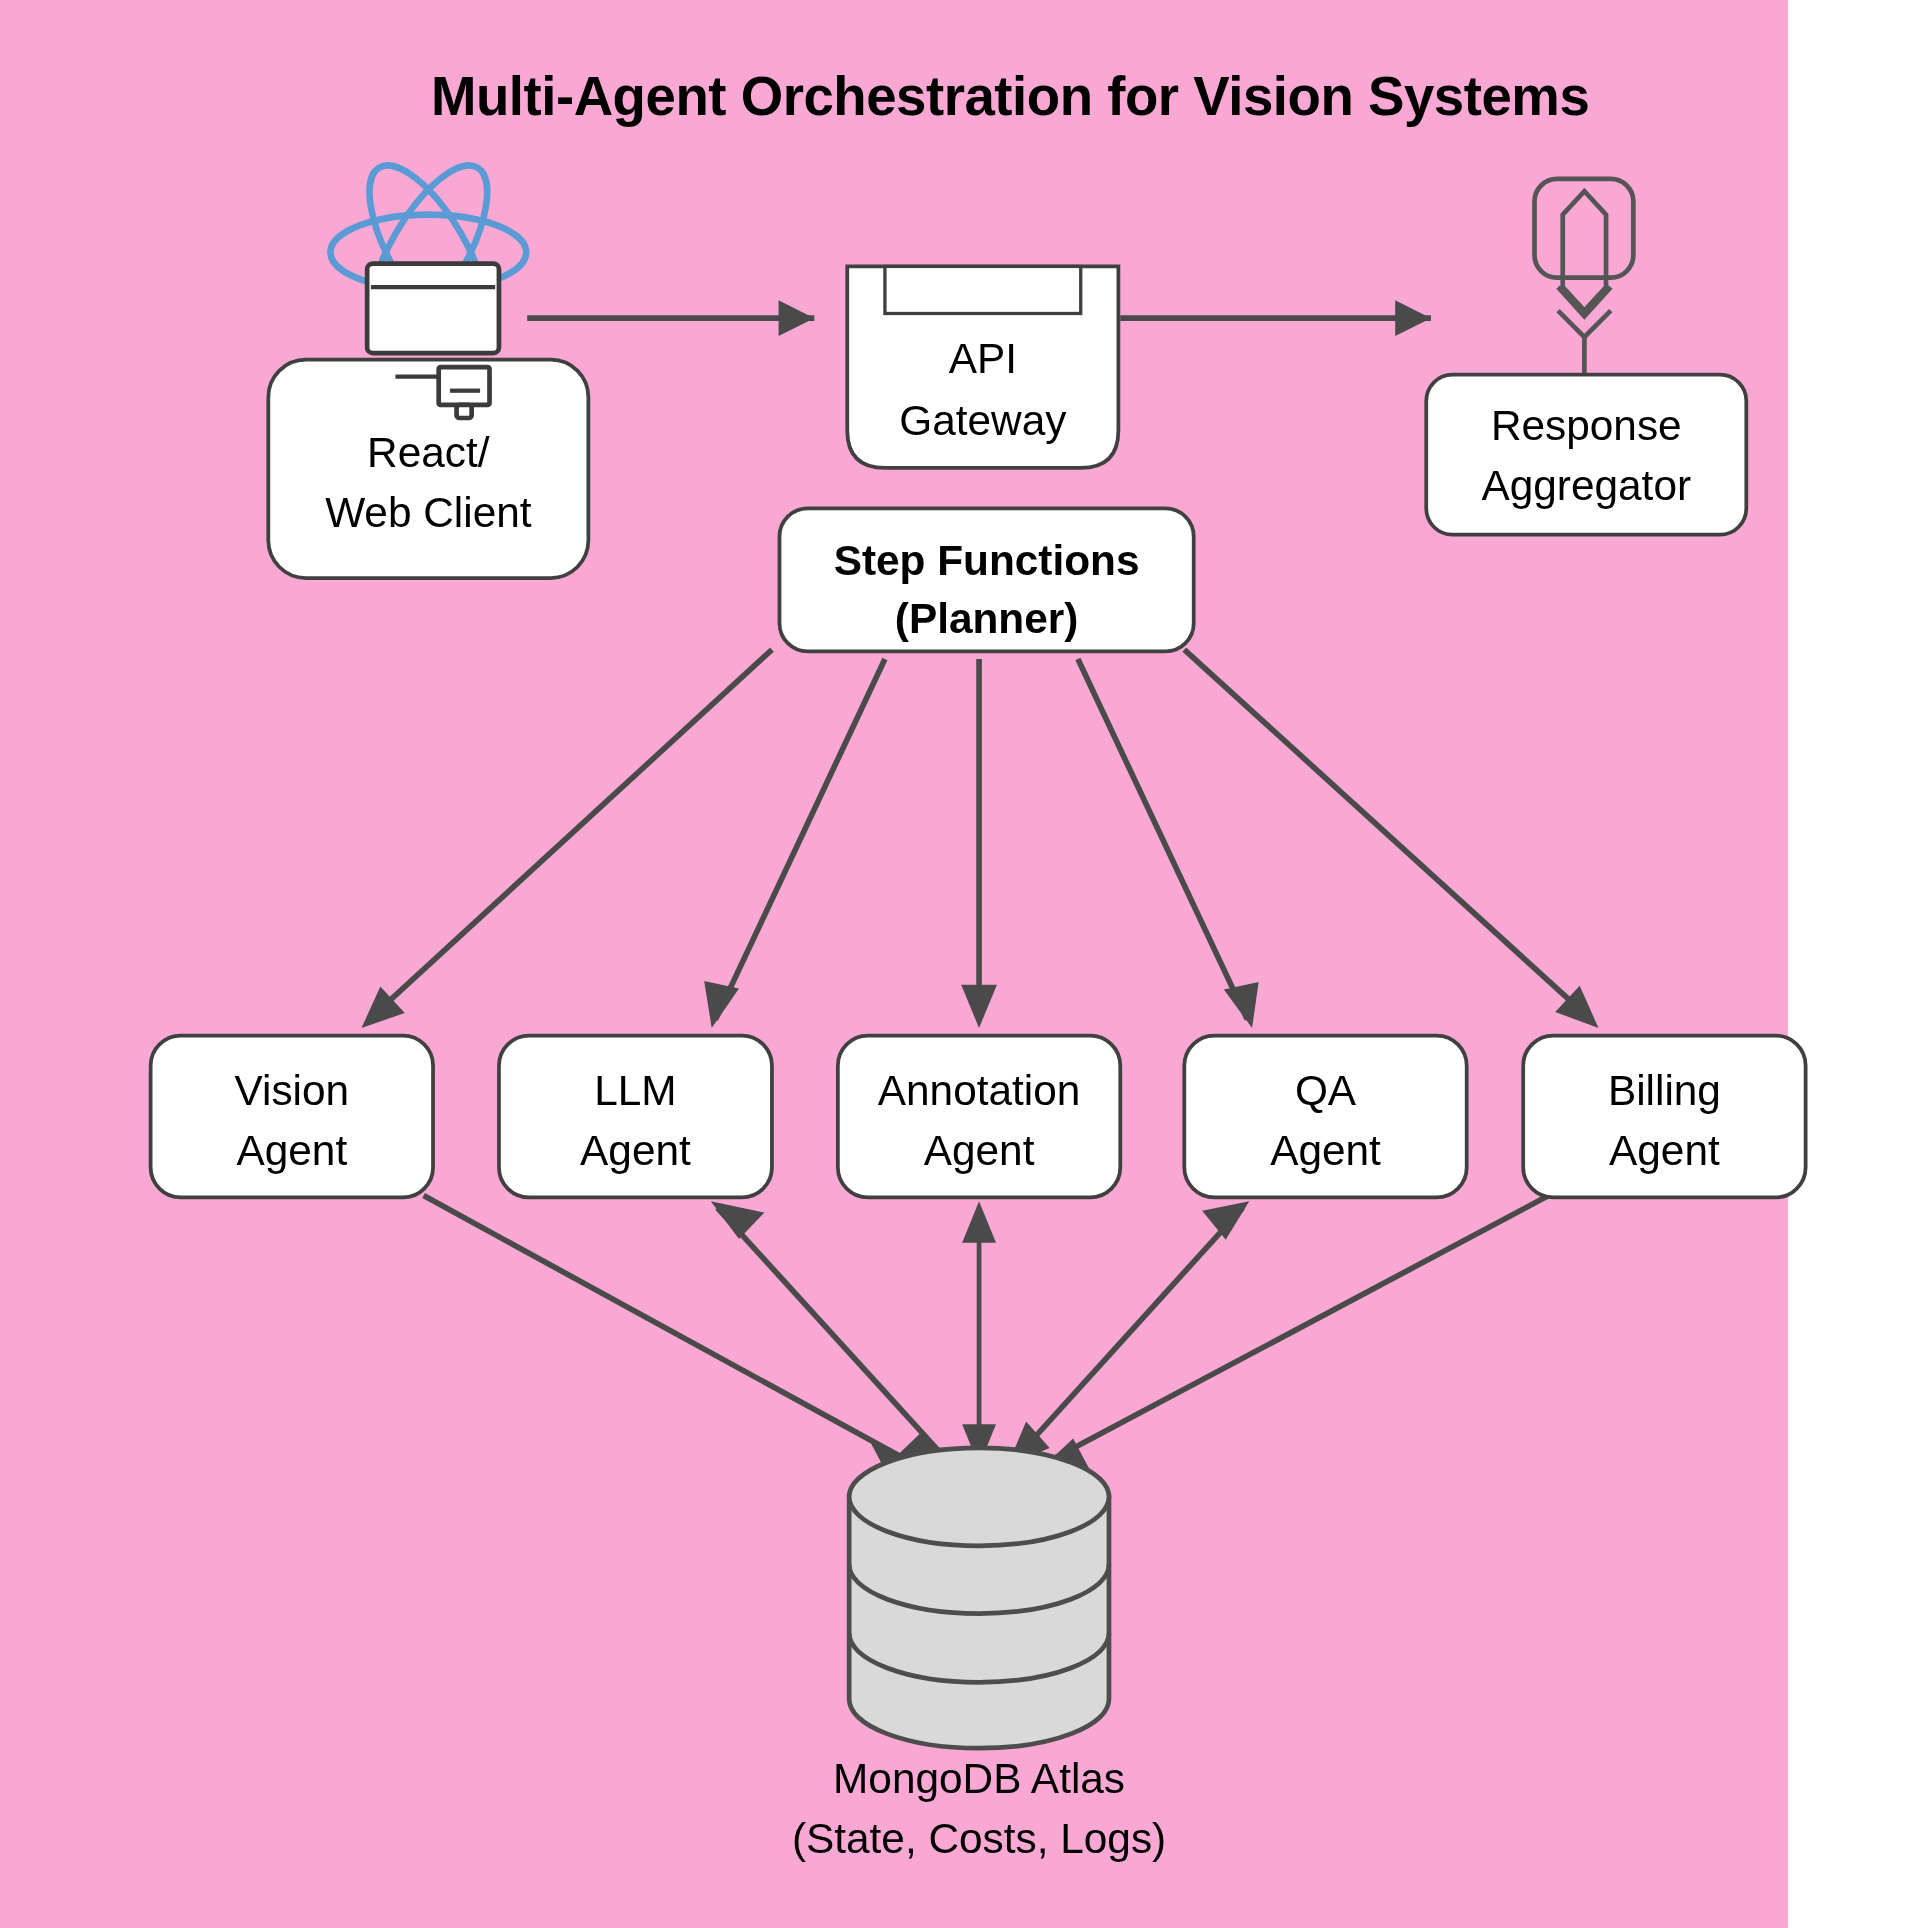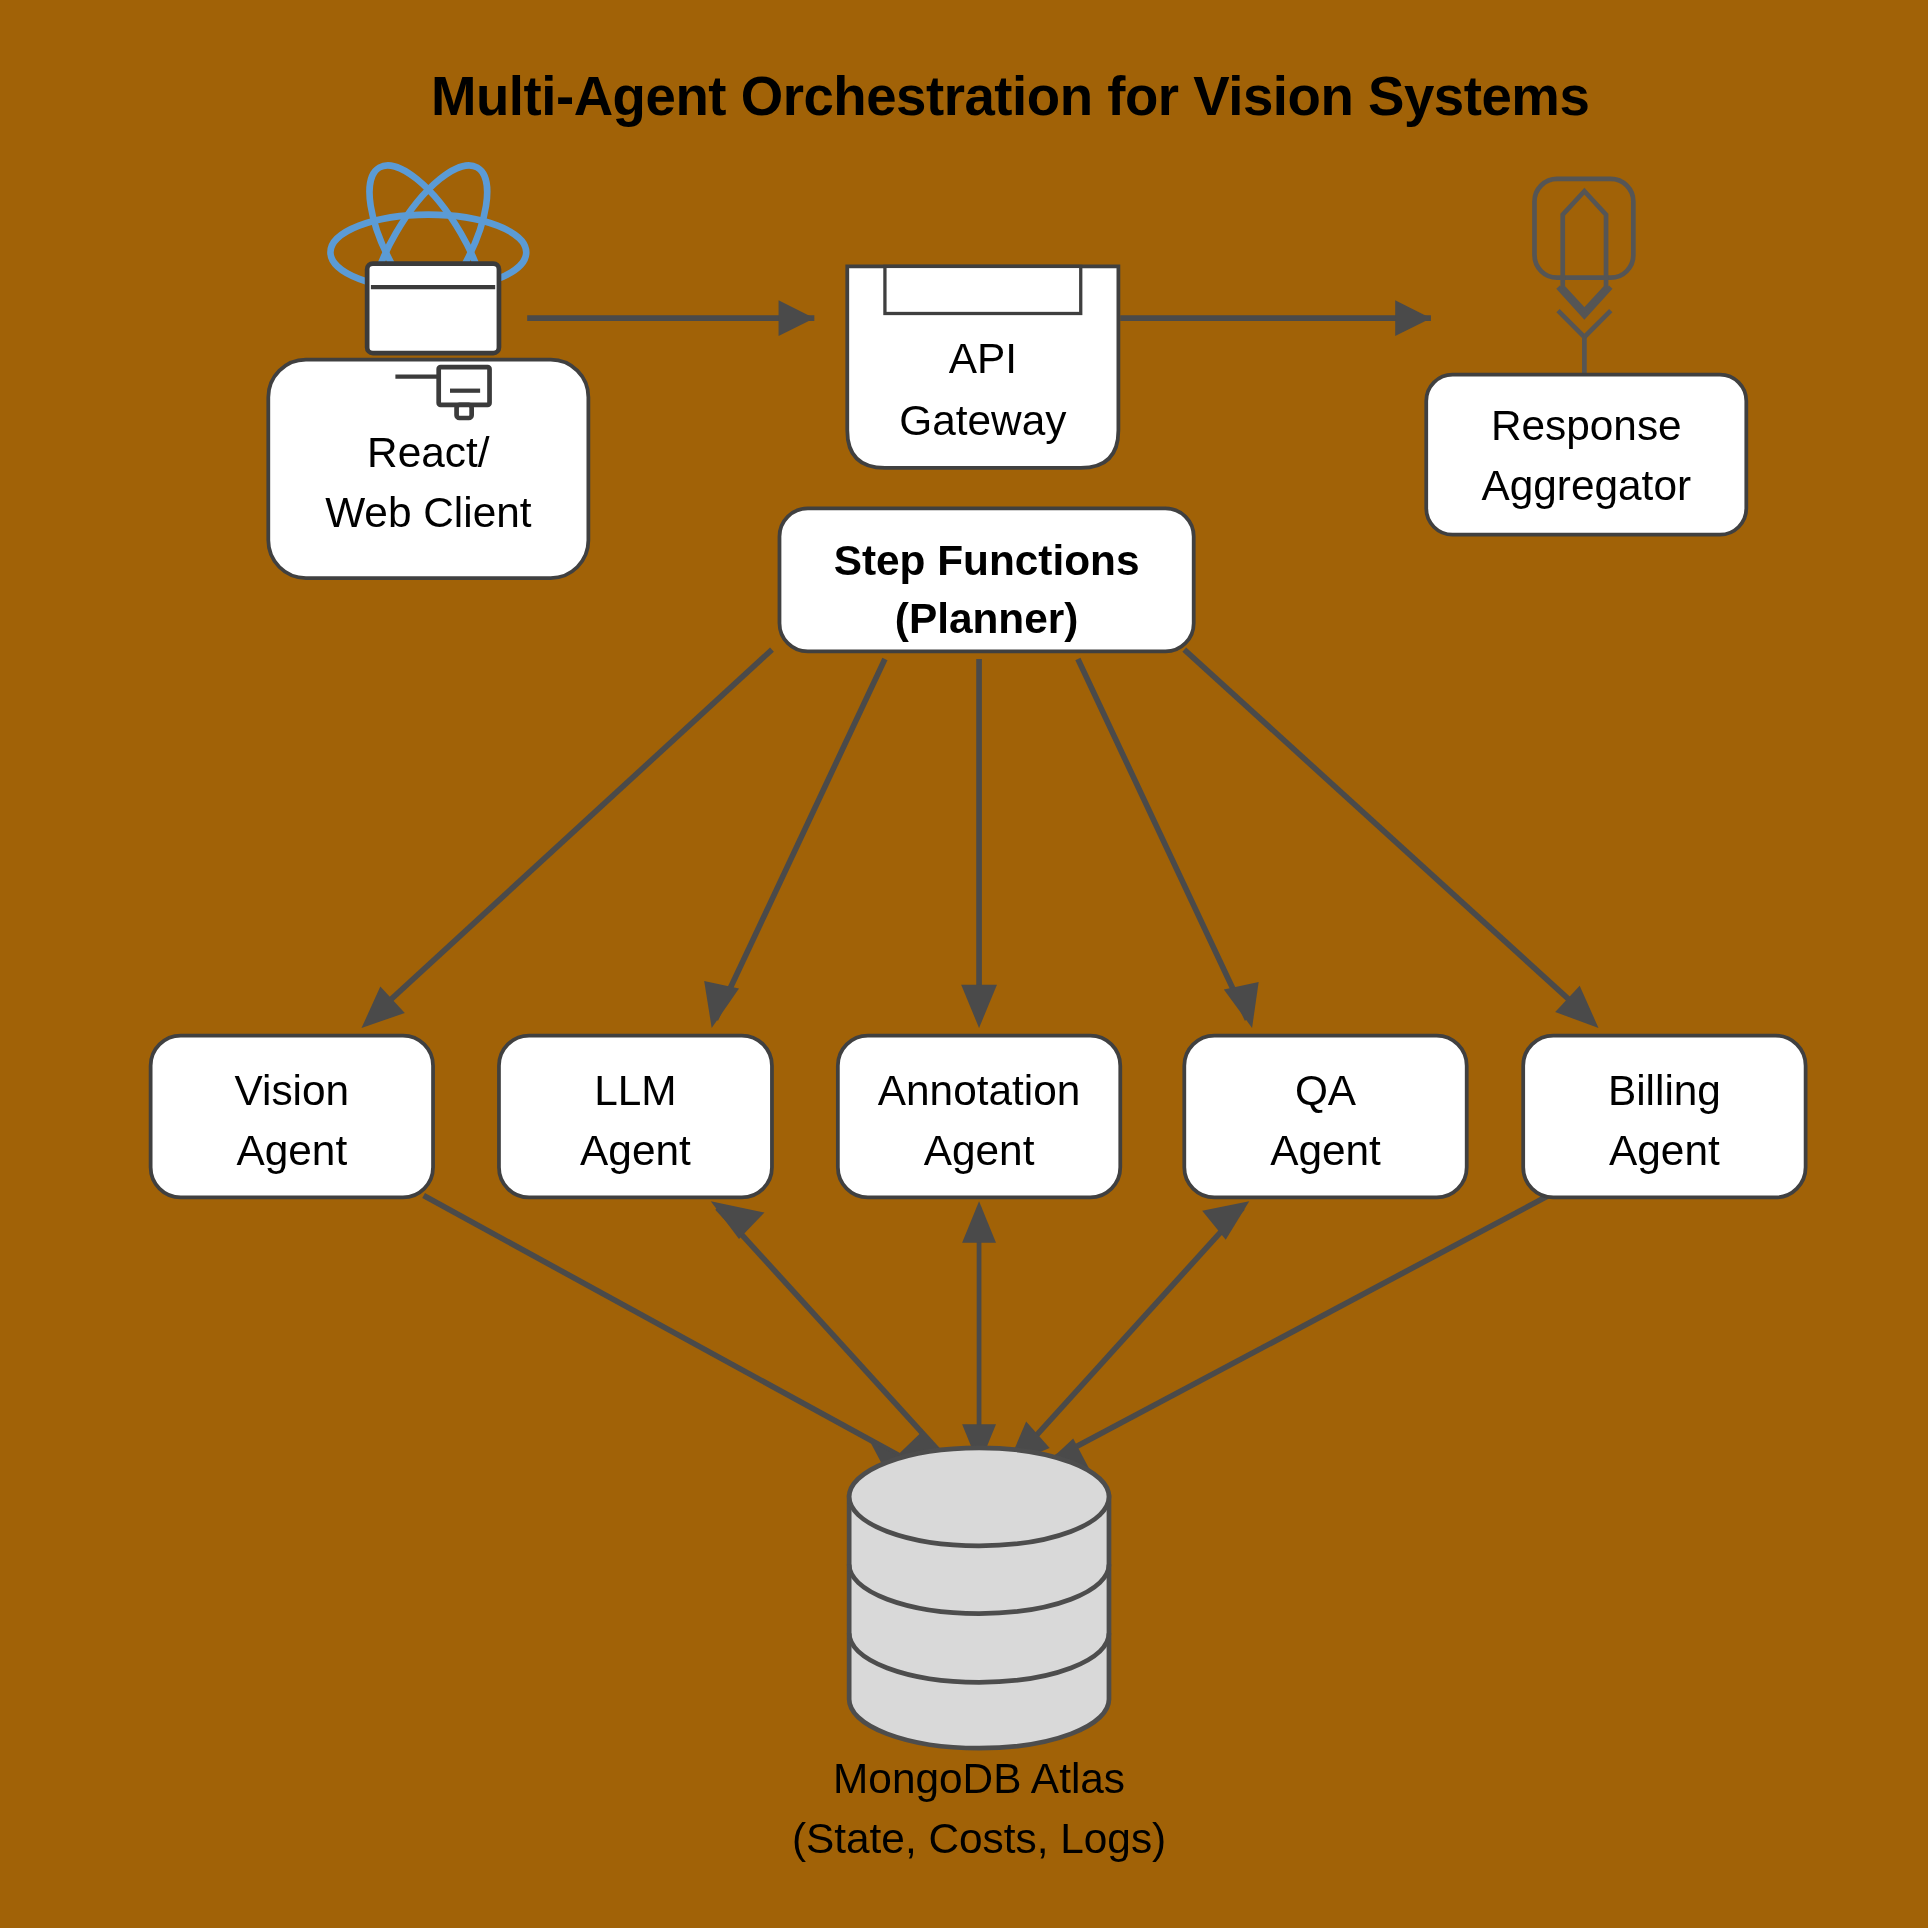--- a/index.html
+++ b/index.html
@@ -9,23 +9,23 @@
     background: #ffffff;
   }
   body {
     width: 1928px;
     height: 1928px;
     font-family: "Liberation Sans", sans-serif;
     overflow: hidden;
   }
   #diagram-root {
     position: relative;
-    width: 1928px;
+    width: 1788px;
     height: 1928px;
-    background: #a16207;
+    background: #f9a8d4;
   }
   svg#diagram-canvas {
     display: block;
     width: 1928px;
     height: 1928px;
   }
   .node-shape {
     fill: #ffffff;
     stroke: #404040;
     stroke-width: 4;

